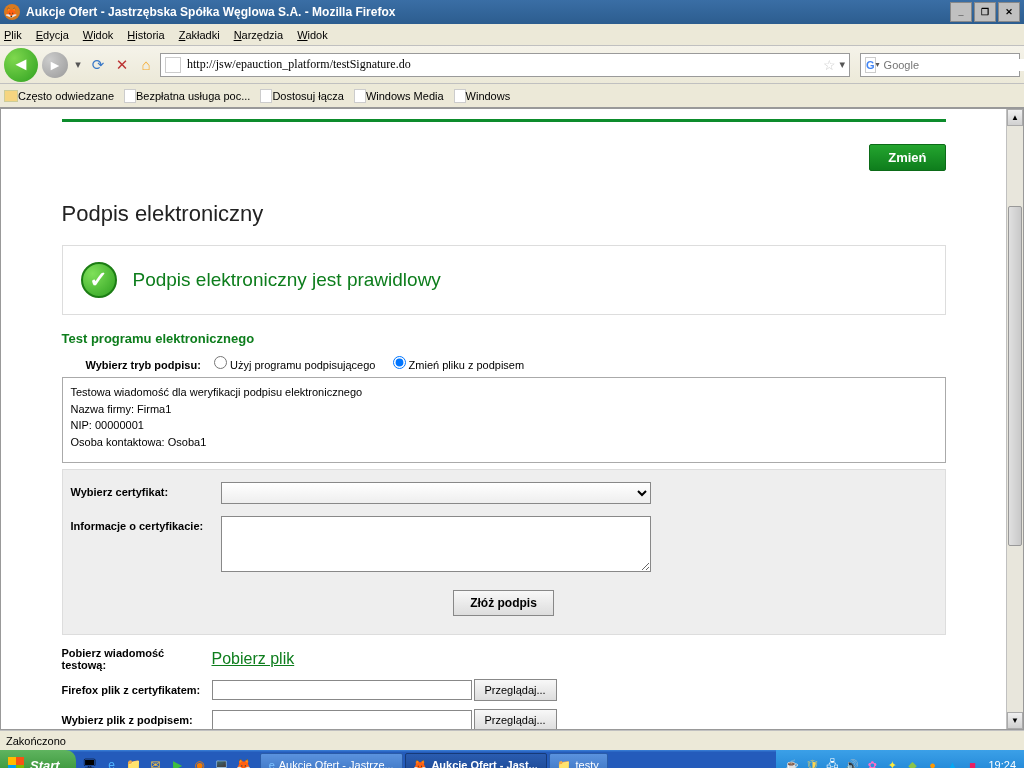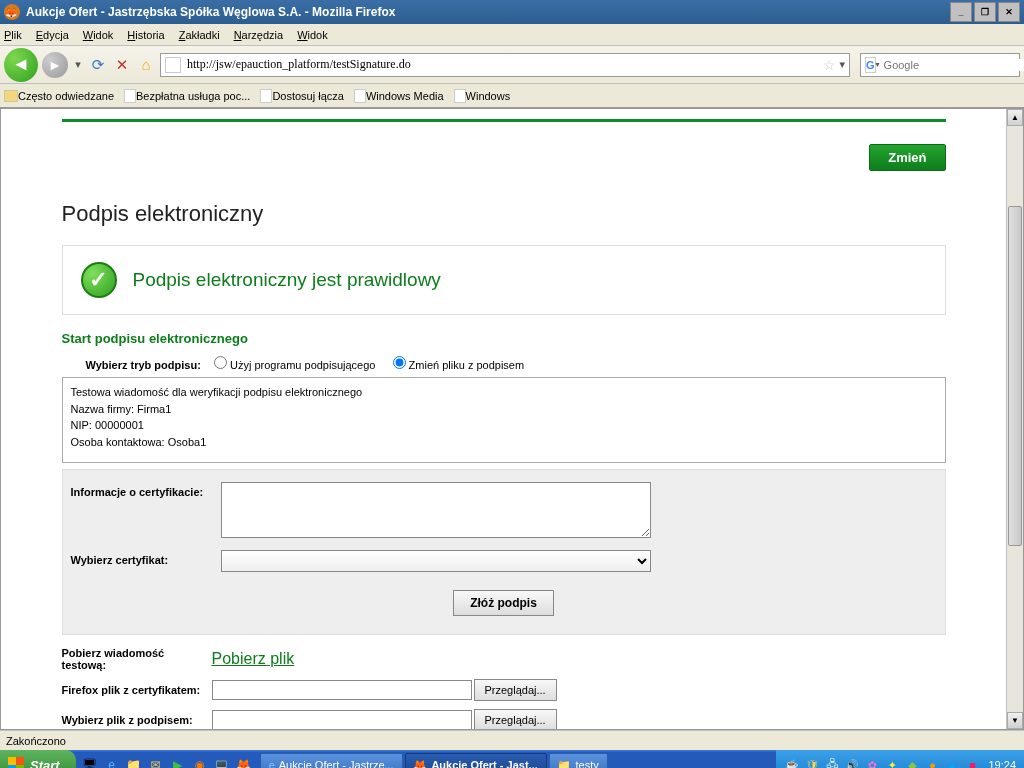--- a/index.html
+++ b/index.html
@@ -155,35 +155,35 @@
   <div class="content-inner">
     <div class="inner-pad">
       <div class="green-hr"></div>
       <button class="zmien-btn">Zmień</button>
       <div style="clear:right"></div>
       <div class="h1">Podpis elektroniczny</div>
       <div class="status-box">
         <div class="check-circle">✓</div>
         <div class="status-text">Podpis elektroniczny jest prawidlowy</div>
       </div>
-      <div class="section-title">Start podpisu elektronicznego</div>
+      <div class="section-title">Test programu elektronicznego</div>
       <div class="mode-row">
         <b>Wybierz tryb podpisu:</b>
         <label><input type="radio" name="mode" style=""> <span>Użyj programu podpisującego</span></label>
         <label><input type="radio" name="mode" checked="" style=""> <span>Zmień pliku z podpisem</span></label>
       </div>
       <div class="test-msg" id="test-msg">Testowa wiadomość dla weryfikacji podpisu elektronicznego<br>Nazwa firmy: Firma1<br>NIP: 00000001<br>Osoba kontaktowa: Osoba1</div>
       <div class="cert-box">
         <div class="cert-row">
+          <div class="lbl">Wybierz certyfikat:</div>
+          <select></select>
+        </div>
+        <div class="cert-row">
           <div class="lbl">Informacje o certyfikacie:</div>
           <textarea style=""></textarea>
-        </div>
-        <div class="cert-row">
-          <div class="lbl">Wybierz certyfikat:</div>
-          <select></select>
         </div>
         <div class="sign-btn-row">
           <button class="sign-btn">Złóż podpis</button>
         </div>
       </div>
       <div class="file-section">
         <div class="file-row">
           <div class="lbl">Pobierz wiadomość testową:</div>
           <a href="#" class="lnk">Pobierz plik</a>
         </div>

